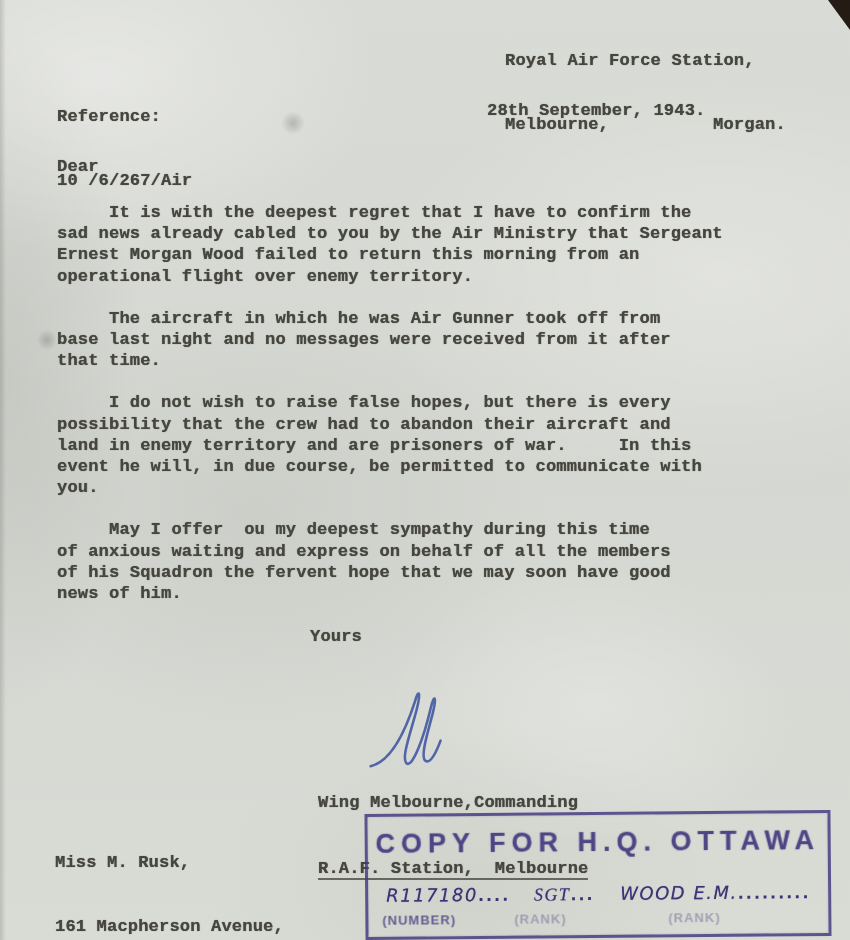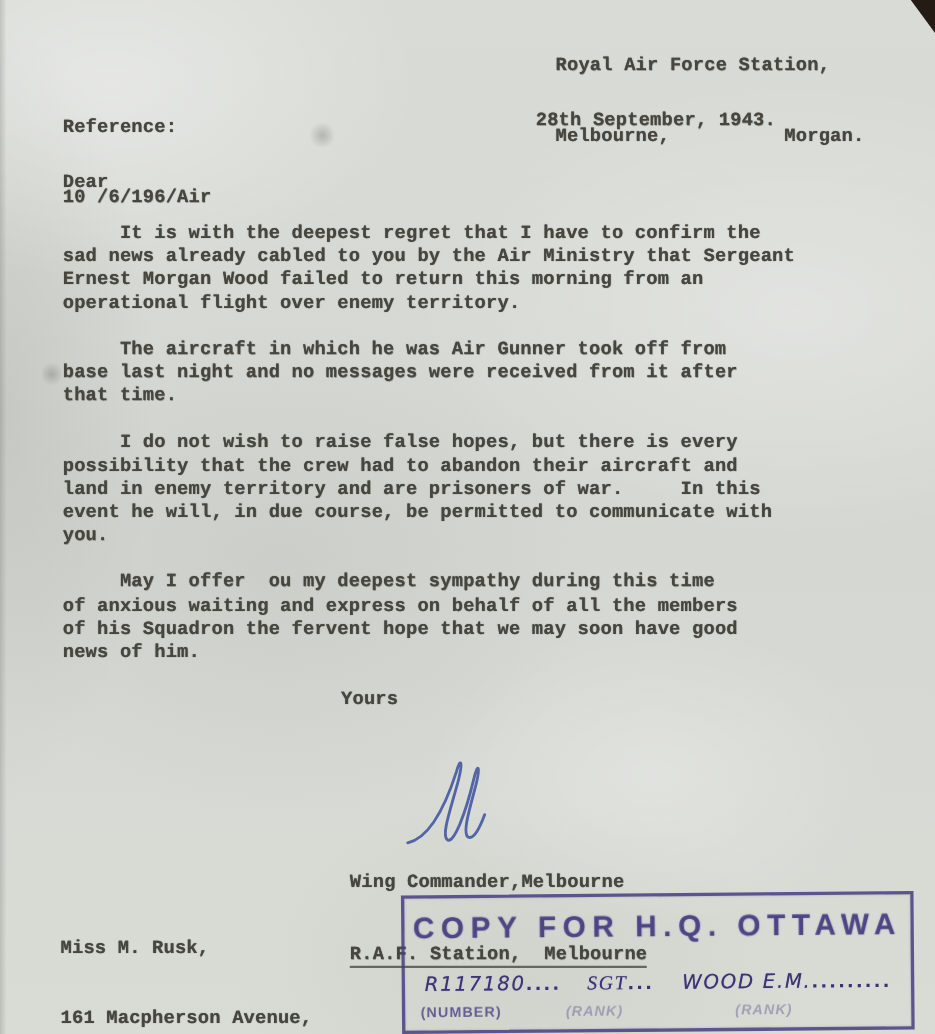--- a/index.html
+++ b/index.html
@@ -72,41 +72,41 @@
     font-family:"DejaVu Sans", sans-serif;
     color:#3b3377;font-size:16px;letter-spacing:2px;font-weight:700;
   }
   .stamp-label{
     position:absolute;
     font-family:"Liberation Sans", sans-serif;
     font-weight:700;font-size:13px;letter-spacing:1px;
     color:rgba(72,61,130,0.8);
     filter:blur(0.3px);
   }
-  .stamp-label.faded{color:rgba(72,61,130,0.38);font-style:italic;}
+  .stamp-label.faded{color:rgba(72,61,130,0.38);}
   .sig-svg{position:absolute;left:358px;top:676px;}
 </style>
 </head>
 <body>
 
 <div class="paper">
 
   <div class="corner-mark"></div>
   <div class="edge-shade"></div>
   <div class="smudge" style="left:280px;top:112px;width:26px;height:22px;"></div>
   <div class="smudge" style="left:38px;top:328px;width:18px;height:24px;"></div>
 
   <div class="abs typed" style="left:505px;top:8px;">
     <div>Royal Air Force Station,</div>
     <div>Melbourne,          Morgan.</div>
   </div>
 
   <div class="abs typed" style="left:57px;top:64px;">
     <div>Reference:</div>
-    <div>10 /6/196/Air</div>
+    <div>10 /6/267/Air</div>
   </div>
 
   <div class="abs typed" style="left:487px;top:100px;">28th September, 1943.</div>
 
   <div class="abs typed" style="left:57px;top:156px;">Dear</div>
 
   <div class="abs" style="left:57px;top:202px;width:716px;">
     <p class="typed para">It is with the deepest regret that I have to confirm the
 sad news already cabled to you by the Air Ministry that Sergeant
 Ernest Morgan Wood failed to return this morning from an
@@ -125,21 +125,21 @@
 news of him.</p>
   </div>
 
   <div class="abs typed" style="left:310px;top:626px;">Yours</div>
 
   <svg class="sig-svg" width="130" height="105" viewBox="0 0 130 105">
     <path d="M14,92 C30,88 44,68 56,26 C59,13 62,15 58,34 C52,60 44,84 50,88 C56,92 66,62 72,32 C75,17 78,19 74,38 C69,60 63,82 69,85 C74,87 79,76 83,64" fill="none" stroke="#3f54a0" stroke-width="2.6" stroke-linecap="round" opacity="0.88" transform="rotate(2 65 52)"></path>
   </svg>
 
   <div class="abs typed" style="left:318px;top:750px;">
-    <div>Wing Commander,Melbourne</div>
+    <div>Wing Melbourne,Commanding</div>
     <div style="margin-top:2px;"><span class="u">R.A.F. Station,  Melbourne</span></div>
   </div>
 
   <div class="abs typed" style="left:55px;top:810px;">
     <div>Miss M. Rusk,</div>
     <div>161 Macpherson Avenue,</div>
     
     
   </div>
 

